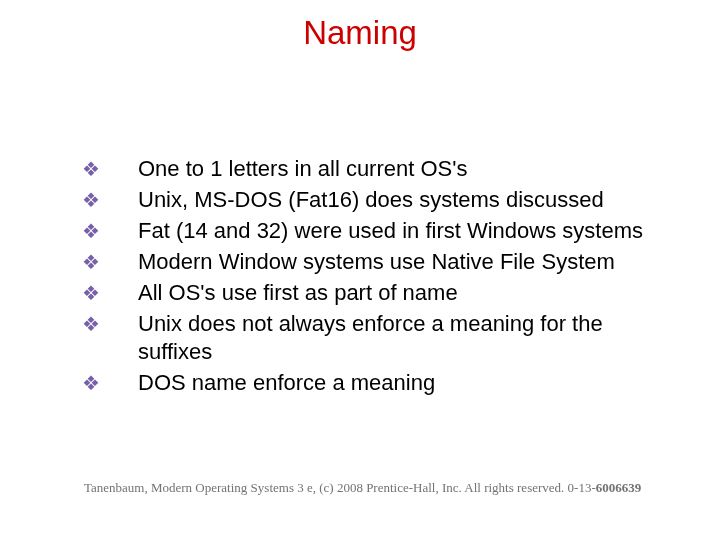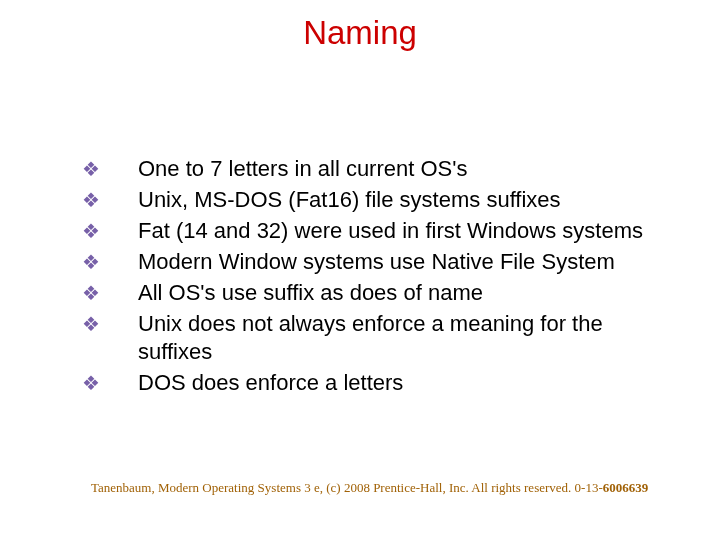--- a/index.html
+++ b/index.html
@@ -49,66 +49,66 @@
   ul.bullets li .marker {
     position: absolute;
     left: 0;
     top: 0;
     color: #7760a8;
     font-size: 20px;
     line-height: 28px;
   }
   .footer {
     position: absolute;
-    left: 91px;
+    left: 84px;
     bottom: 44px;
-    color: #a16207;
+    color: #737373;
     font-family: "Times New Roman", Times, serif;
     font-size: 13px;
   }
   .footer .isbn-bold {
     font-weight: bold;
   }
 </style>
 </head>
 <body>
 
 <div class="slide">
 
   <div class="title">Naming</div>
 
   <div class="body">
     <ul class="bullets">
       <li>
         <span class="marker">❖</span>
-        <span>One to 7 letters in all current OS's</span>
+        <span>One to 1 letters in all current OS's</span>
       </li>
       <li>
         <span class="marker">❖</span>
-        <span>Unix, MS-DOS (Fat16) file systems suffixes</span>
+        <span>Unix, MS-DOS (Fat16) does systems discussed</span>
       </li>
       <li>
         <span class="marker">❖</span>
         <span>Fat (14 and 32) were used in first Windows systems</span>
       </li>
       <li>
         <span class="marker">❖</span>
         <span>Modern Window systems use Native File System</span>
       </li>
       <li>
         <span class="marker">❖</span>
-        <span>All OS's use suffix as does of name</span>
+        <span>All OS's use first as part of name</span>
       </li>
       <li>
         <span class="marker">❖</span>
         <span>Unix does not always enforce a meaning for the suffixes</span>
       </li>
       <li>
         <span class="marker">❖</span>
-        <span>DOS does enforce a letters</span>
+        <span>DOS name enforce a meaning</span>
       </li>
     </ul>
   </div>
 
   <div class="footer">
     <span>Tanenbaum, Modern Operating Systems 3 e, (c) 2008 Prentice-Hall, Inc. All rights reserved. 0-13-</span><span class="isbn-bold">6006639</span>
   </div>
 
 </div>
 

